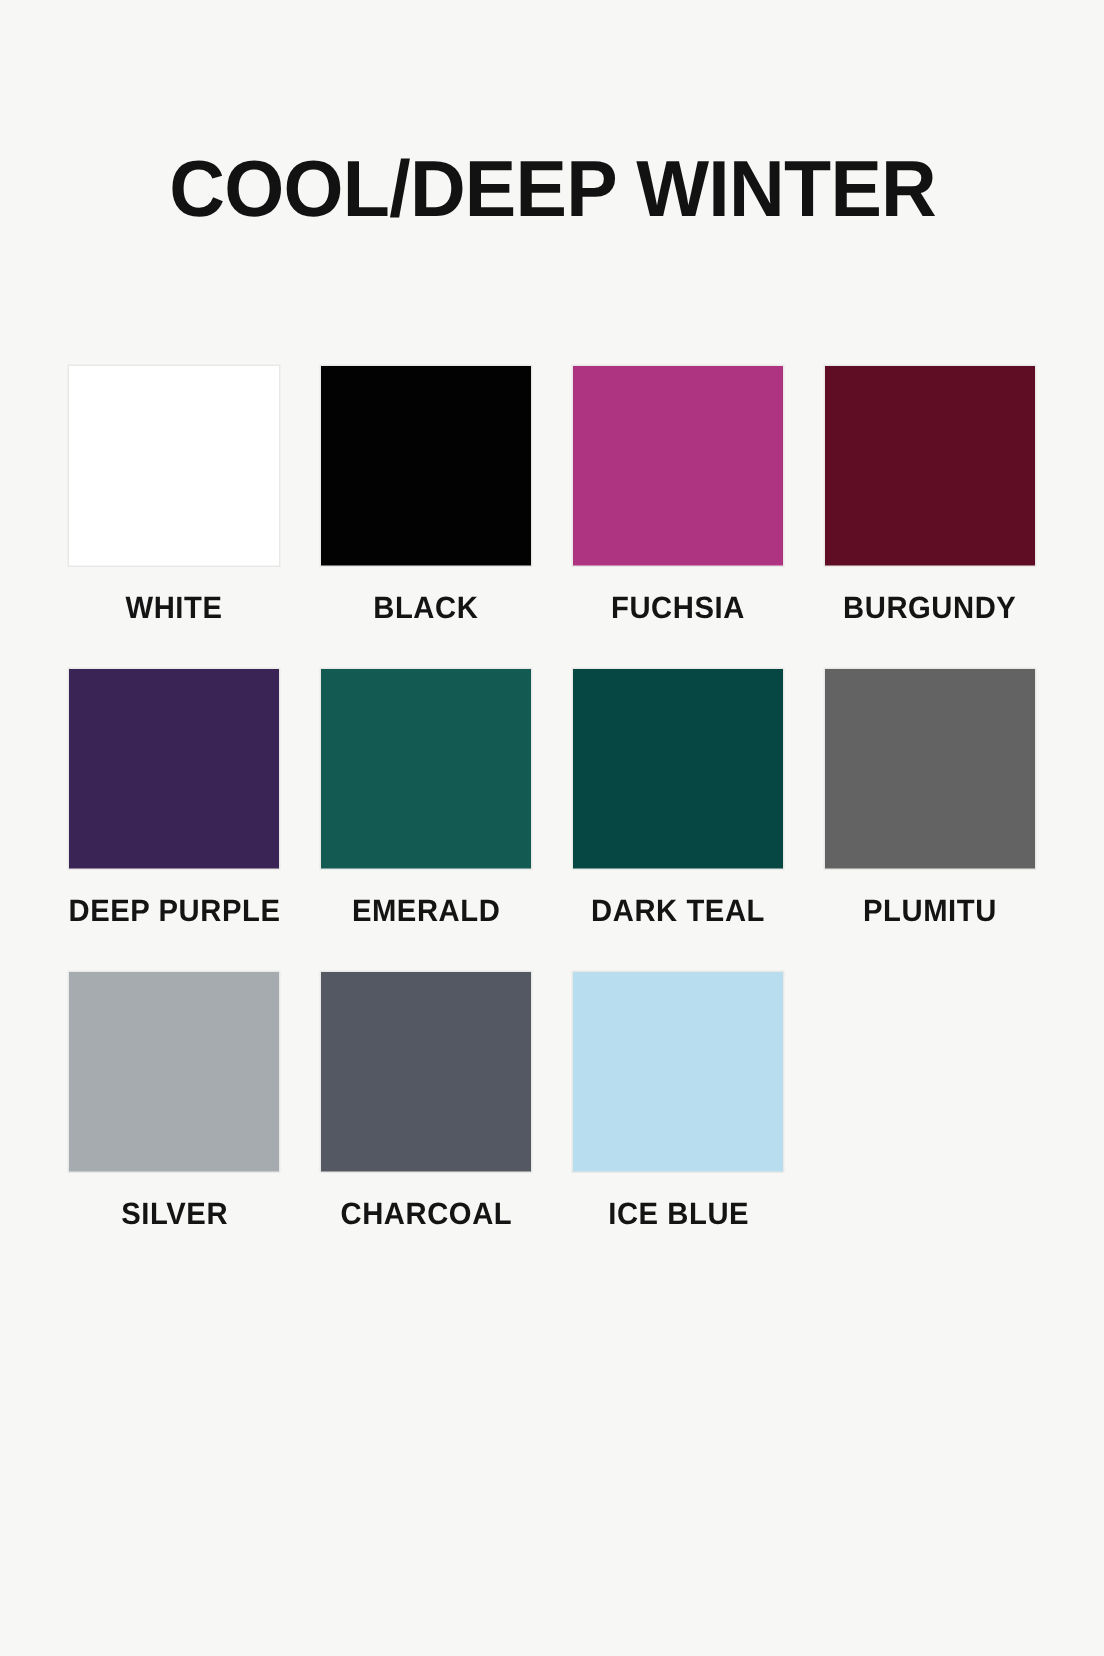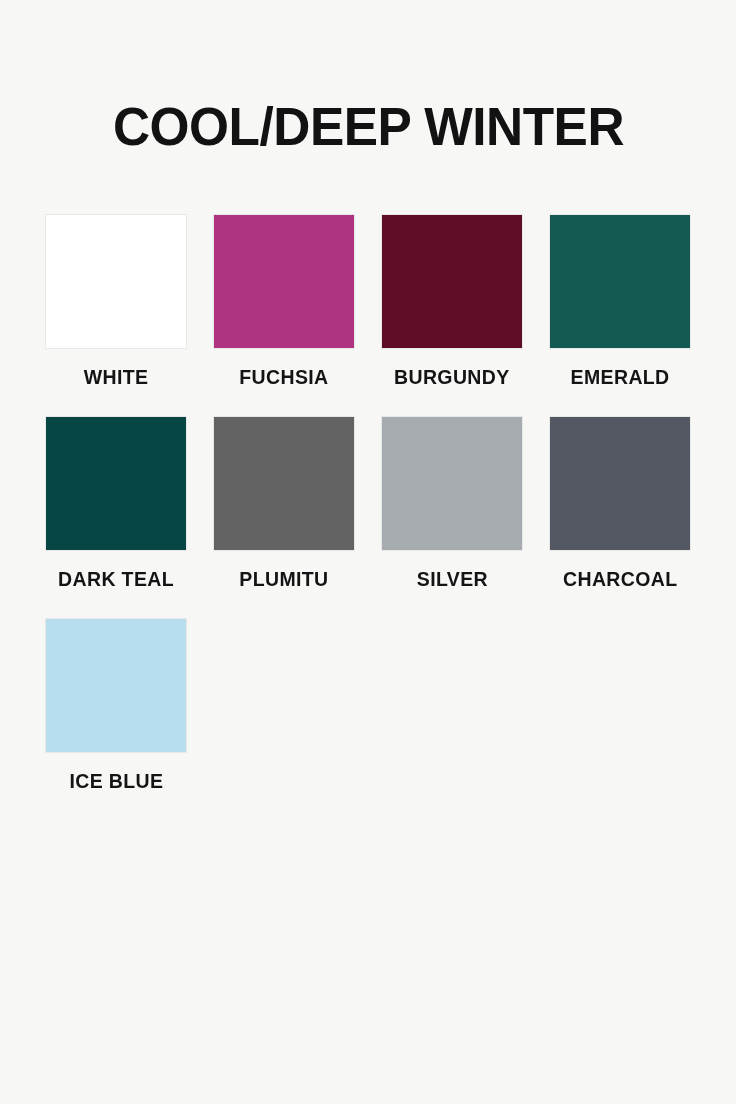--- a/index.html
+++ b/index.html
@@ -29,21 +29,21 @@
     line-height: 1;
     font-weight: 700;
     letter-spacing: -0.5px;
     color: #121212;
     text-align: center;
     margin-top: 100px;
     transform: scaleX(0.97);
     white-space: nowrap;
   }
   .palette-grid {
-    margin-top: 62px;
+    margin-top: 91px;
     width: 646px;
     display: grid;
     grid-template-columns: repeat(4, 140px);
     column-gap: 28px;
     row-gap: 19px;
     justify-content: center;
     gap: 28px;
   }
   .swatch-cell {
     width: 140px;
@@ -73,27 +73,35 @@
 <div class="poster" style="background-color: rgb(247, 247, 245);">
 
   <h1 class="poster-title">COOL/DEEP WINTER</h1>
 
   <div class="palette-grid">
     <div class="swatch-cell">
       <div class="swatch-chip" style="background-color: rgb(255, 255, 255);"></div>
       <div class="swatch-label">WHITE</div>
     </div>
     <div class="swatch-cell">
+      <div class="swatch-chip" style="background-color: rgb(2, 2, 2);"></div>
+      <div class="swatch-label">BLACK</div>
+    </div>
+    <div class="swatch-cell">
       <div class="swatch-chip" style="background-color: rgb(174, 51, 128);"></div>
       <div class="swatch-label">FUCHSIA</div>
     </div>
 
     <div class="swatch-cell">
       <div class="swatch-chip" style="background-color: rgb(94, 13, 36);"></div>
       <div class="swatch-label">BURGUNDY</div>
+    </div>
+    <div class="swatch-cell">
+      <div class="swatch-chip" style="background-color: rgb(58, 35, 85);"></div>
+      <div class="swatch-label">DEEP PURPLE</div>
     </div>
     <div class="swatch-cell">
       <div class="swatch-chip" style="background-color: rgb(18, 90, 82);"></div>
       <div class="swatch-label">EMERALD</div>
     </div>
 
     <div class="swatch-cell">
       <div class="swatch-chip" style="background-color: rgb(6, 71, 68);"></div>
       <div class="swatch-label">DARK TEAL</div>
     </div>

